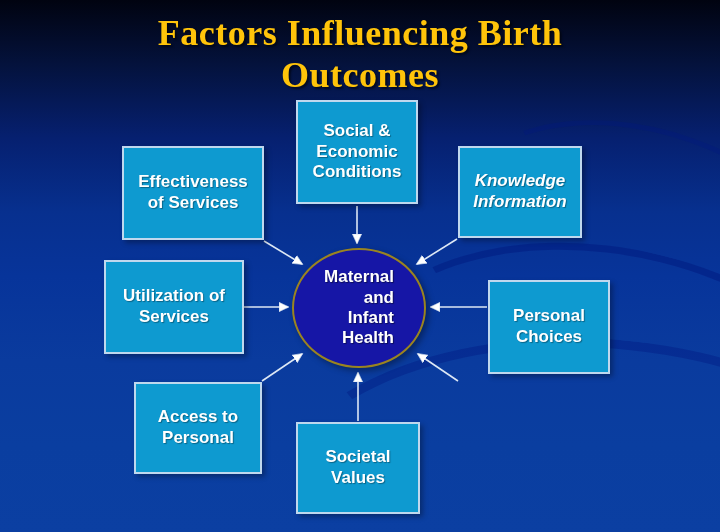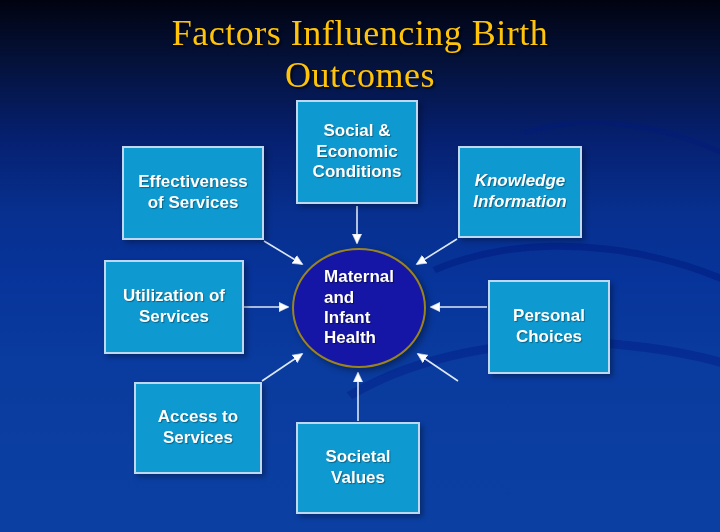--- a/index.html
+++ b/index.html
@@ -52,21 +52,21 @@
     border-color: rgba(0, 24, 128, 0.30) transparent transparent transparent;
   }
 
   .title {
     position: absolute;
     left: 0;
     top: 12px;
     width: 720px;
     text-align: center;
     font-family: "Liberation Serif", serif;
-    font-weight: normal;
+    font-weight: bold;
     font-size: 36px;
     line-height: 1.18;
     color: #FFC40A;
     letter-spacing: 0.5px;
     text-shadow: 2px 2px 2px rgba(0,0,0,0.55);
     z-index: 6;
   }
 
   svg.connectors {
     position: absolute;
@@ -101,21 +101,21 @@
     top: 248px;
     width: 134px;
     height: 120px;
     border-radius: 50%;
     background: #1616A6;
     border: 2px solid #9A8420;
     color: #FFFFFF;
     font-weight: bold;
     font-size: 17px;
     line-height: 1.2;
-    text-align: left;
+    text-align: right;
     display: flex;
     align-items: center;
     justify-content: center;
     z-index: 5;
     text-shadow: 1px 1px 1px rgba(0,0,0,0.45);
     box-shadow: 3px 3px 6px rgba(0,0,0,0.35);
   }
   .center-node span { display: block; white-space: pre-line; }
 </style>
 </head>
@@ -169,21 +169,21 @@
 Services</span>
   </div>
 
   <div class="node" style="left:488px; top:260px; width:122px; height:94px;margin-top:20px;">
     <span>Personal
 Choices</span>
   </div>
 
   <div class="node" style="left:134px; top:382px; width:128px; height:92px;">
     <span>Access to
-Services</span>
+Personal</span>
   </div>
 
 
   <div class="node" style="left:296px; top:422px; width:124px; height:92px;">
     <span>Societal
 Values</span>
   </div>
 
   <div class="center-node">
     <span>Maternal

